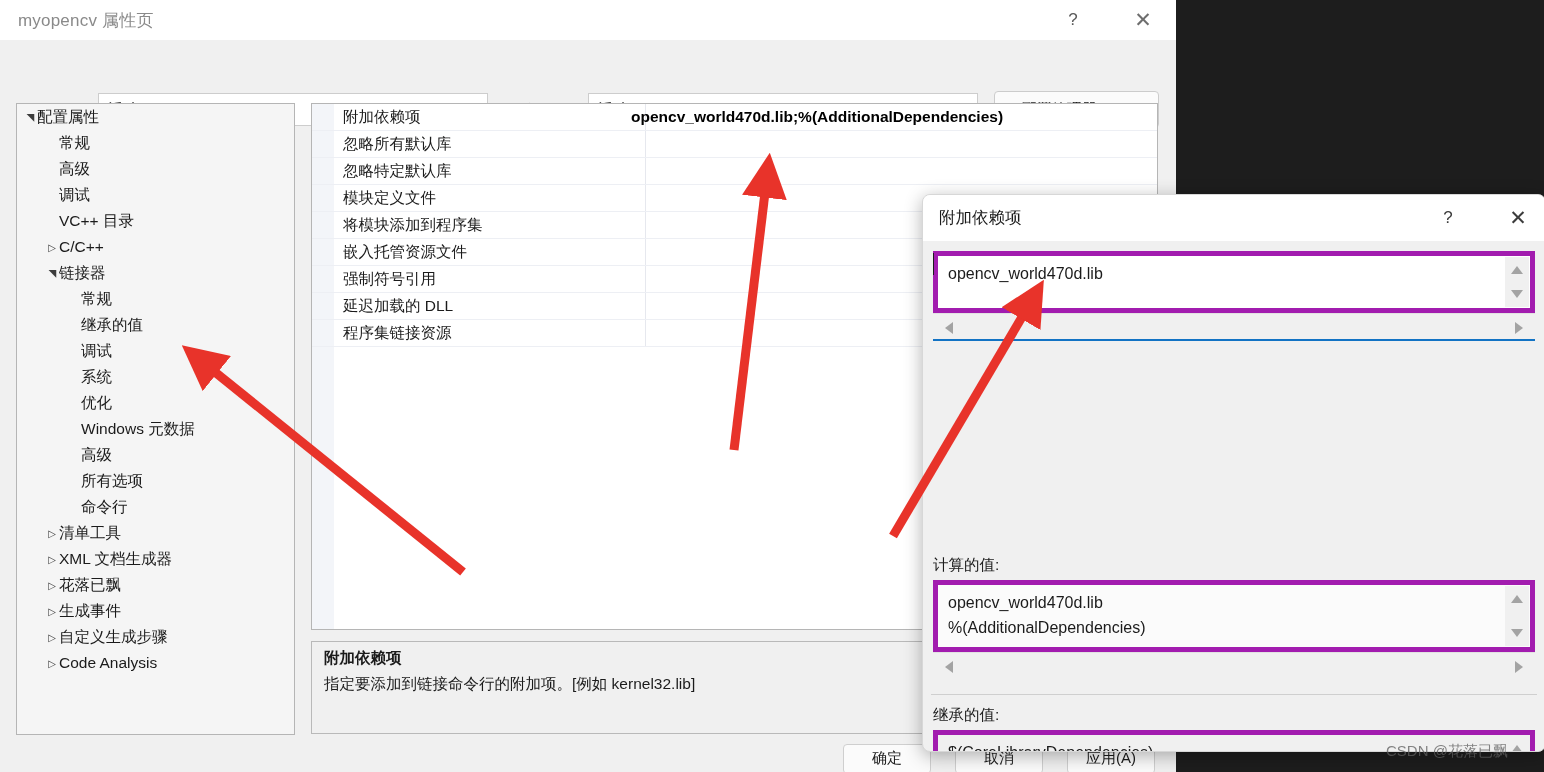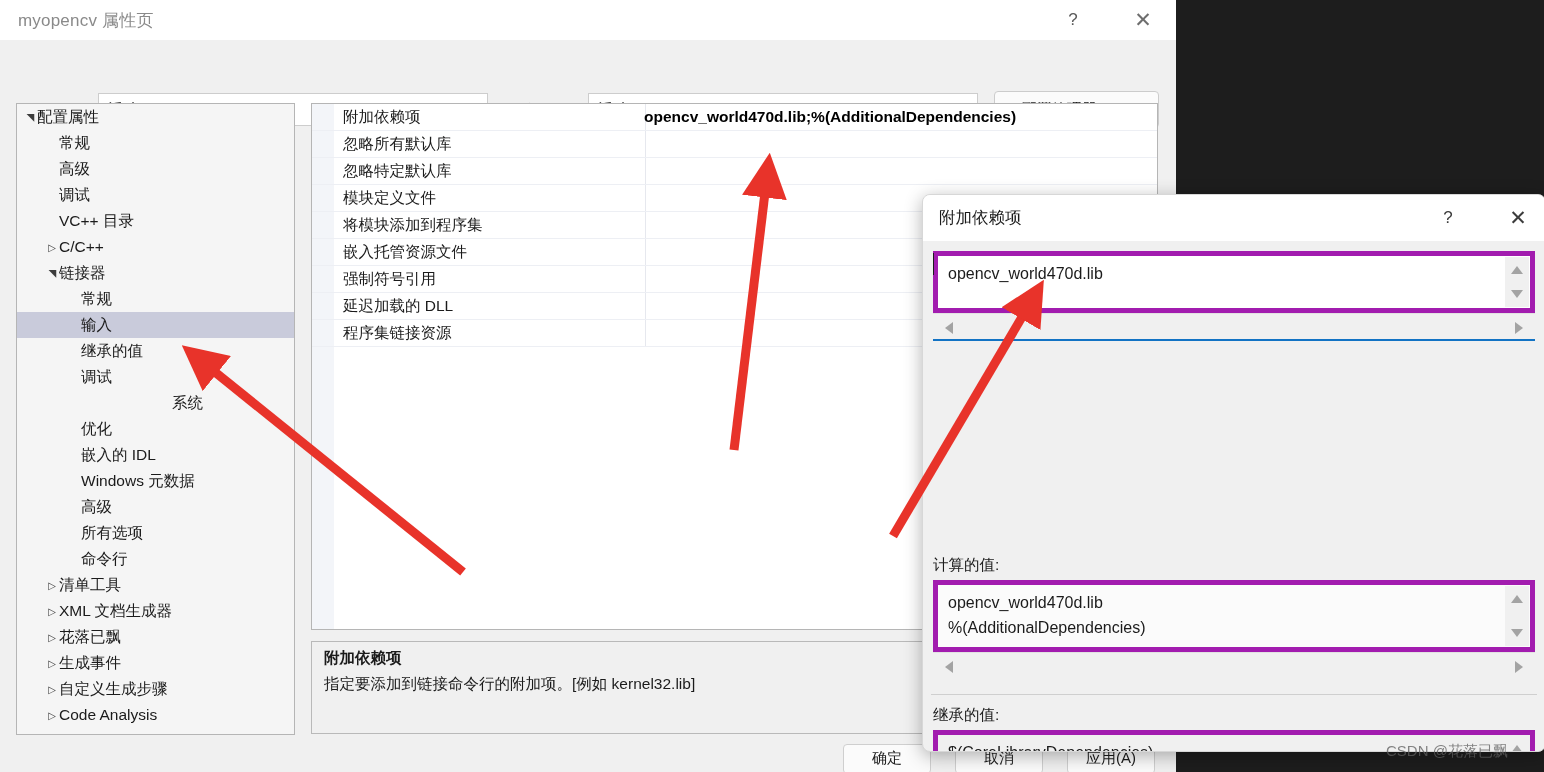--- a/index.html
+++ b/index.html
@@ -82,21 +82,21 @@
   #grid-left-strip{position:absolute;left:0;top:0;width:22px;height:100%;background:#f3f5f9;}
   .grid-row{
     position:relative;height:26px;line-height:26px;
     border-bottom:1px solid #edeff4;
   }
   .grid-row .gname{
     position:absolute;left:31px;top:0;font-size:15.5px;color:#1b1b1b;white-space:nowrap;
   }
   .grid-row .gsep{position:absolute;left:333px;top:0;width:1px;height:26px;background:#e6e8ee;}
   .grid-row .gval{
-    position:absolute;left:332px;top:0;font-size:15.5px;font-weight:bold;color:#000;white-space:nowrap;
+    position:absolute;left:319px;top:0;font-size:15.5px;font-weight:bold;color:#000;white-space:nowrap;
   }
 
   
   #desc-panel{
     position:absolute;left:311px;top:641px;width:847px;height:93px;
     background:#f0f0f0;border:1px solid #b9b9b9;box-sizing:border-box;
   }
   #desc-title{position:absolute;left:12px;top:6px;font-size:15.5px;font-weight:bold;}
   #desc-text{position:absolute;left:12px;top:32px;font-size:15.5px;}
 
@@ -209,26 +209,24 @@
 
   <div id="tree-panel">
       <div class="tree-item" style="padding-left: 6px;"><span class="tw" style="transform: rotate(-90deg); display: inline-block;">◢</span><span>配置属性</span></div>
       <div class="tree-item" style="padding-left: 28px;"><span class="tw empty">&nbsp;</span><span>常规</span></div>
       <div class="tree-item" style="padding-left: 28px;"><span class="tw empty">&nbsp;</span><span>高级</span></div>
       <div class="tree-item" style="padding-left: 28px;"><span class="tw empty">&nbsp;</span><span>调试</span></div>
       <div class="tree-item" style="padding-left: 28px;"><span class="tw empty">&nbsp;</span><span>VC++ 目录</span></div>
       <div class="tree-item" style="padding-left: 28px;"><span class="tw">▷</span><span>C/C++</span></div>
       <div class="tree-item" style="padding-left: 28px;"><span class="tw" style="transform: rotate(-90deg); display: inline-block;">◢</span><span>链接器</span></div>
       <div class="tree-item" style="padding-left: 50px;"><span class="tw empty">&nbsp;</span><span>常规</span></div>
-      <div class="tree-item sel" style="padding-left: 50px;"><span class="tw empty">&nbsp;</span><span>输入</span></div>
       <div class="tree-item" style="padding-left: 50px;"><span class="tw empty">&nbsp;</span><span>继承的值</span></div>
       <div class="tree-item" style="padding-left: 50px;"><span class="tw empty">&nbsp;</span><span>调试</span></div>
-      <div class="tree-item" style="padding-left: 50px; text-align: center;"><span class="tw empty">&nbsp;</span><span>系统</span></div>
+      <div class="tree-item" style="padding-left: 50px;"><span class="tw empty">&nbsp;</span><span>系统</span></div>
       <div class="tree-item" style="padding-left: 50px;"><span class="tw empty">&nbsp;</span><span>优化</span></div>
-      <div class="tree-item" style="padding-left: 50px;"><span class="tw empty">&nbsp;</span><span>嵌入的 IDL</span></div>
       <div class="tree-item" style="padding-left: 50px;"><span class="tw empty">&nbsp;</span><span>Windows 元数据</span></div>
       <div class="tree-item" style="padding-left: 50px;"><span class="tw empty">&nbsp;</span><span>高级</span></div>
       <div class="tree-item" style="padding-left: 50px;"><span class="tw empty">&nbsp;</span><span>所有选项</span></div>
       <div class="tree-item" style="padding-left: 50px;"><span class="tw empty">&nbsp;</span><span>命令行</span></div>
       <div class="tree-item" style="padding-left: 28px;"><span class="tw">▷</span><span>清单工具</span></div>
       <div class="tree-item" style="padding-left: 28px;"><span class="tw">▷</span><span>XML 文档生成器</span></div>
       <div class="tree-item" style="padding-left: 28px;"><span class="tw">▷</span><span>花落已飘</span></div>
       <div class="tree-item" style="padding-left: 28px;"><span class="tw">▷</span><span>生成事件</span></div>
       <div class="tree-item" style="padding-left: 28px;"><span class="tw">▷</span><span>自定义生成步骤</span></div>
       <div class="tree-item" style="padding-left: 28px;"><span class="tw">▷</span><span>Code Analysis</span></div>

